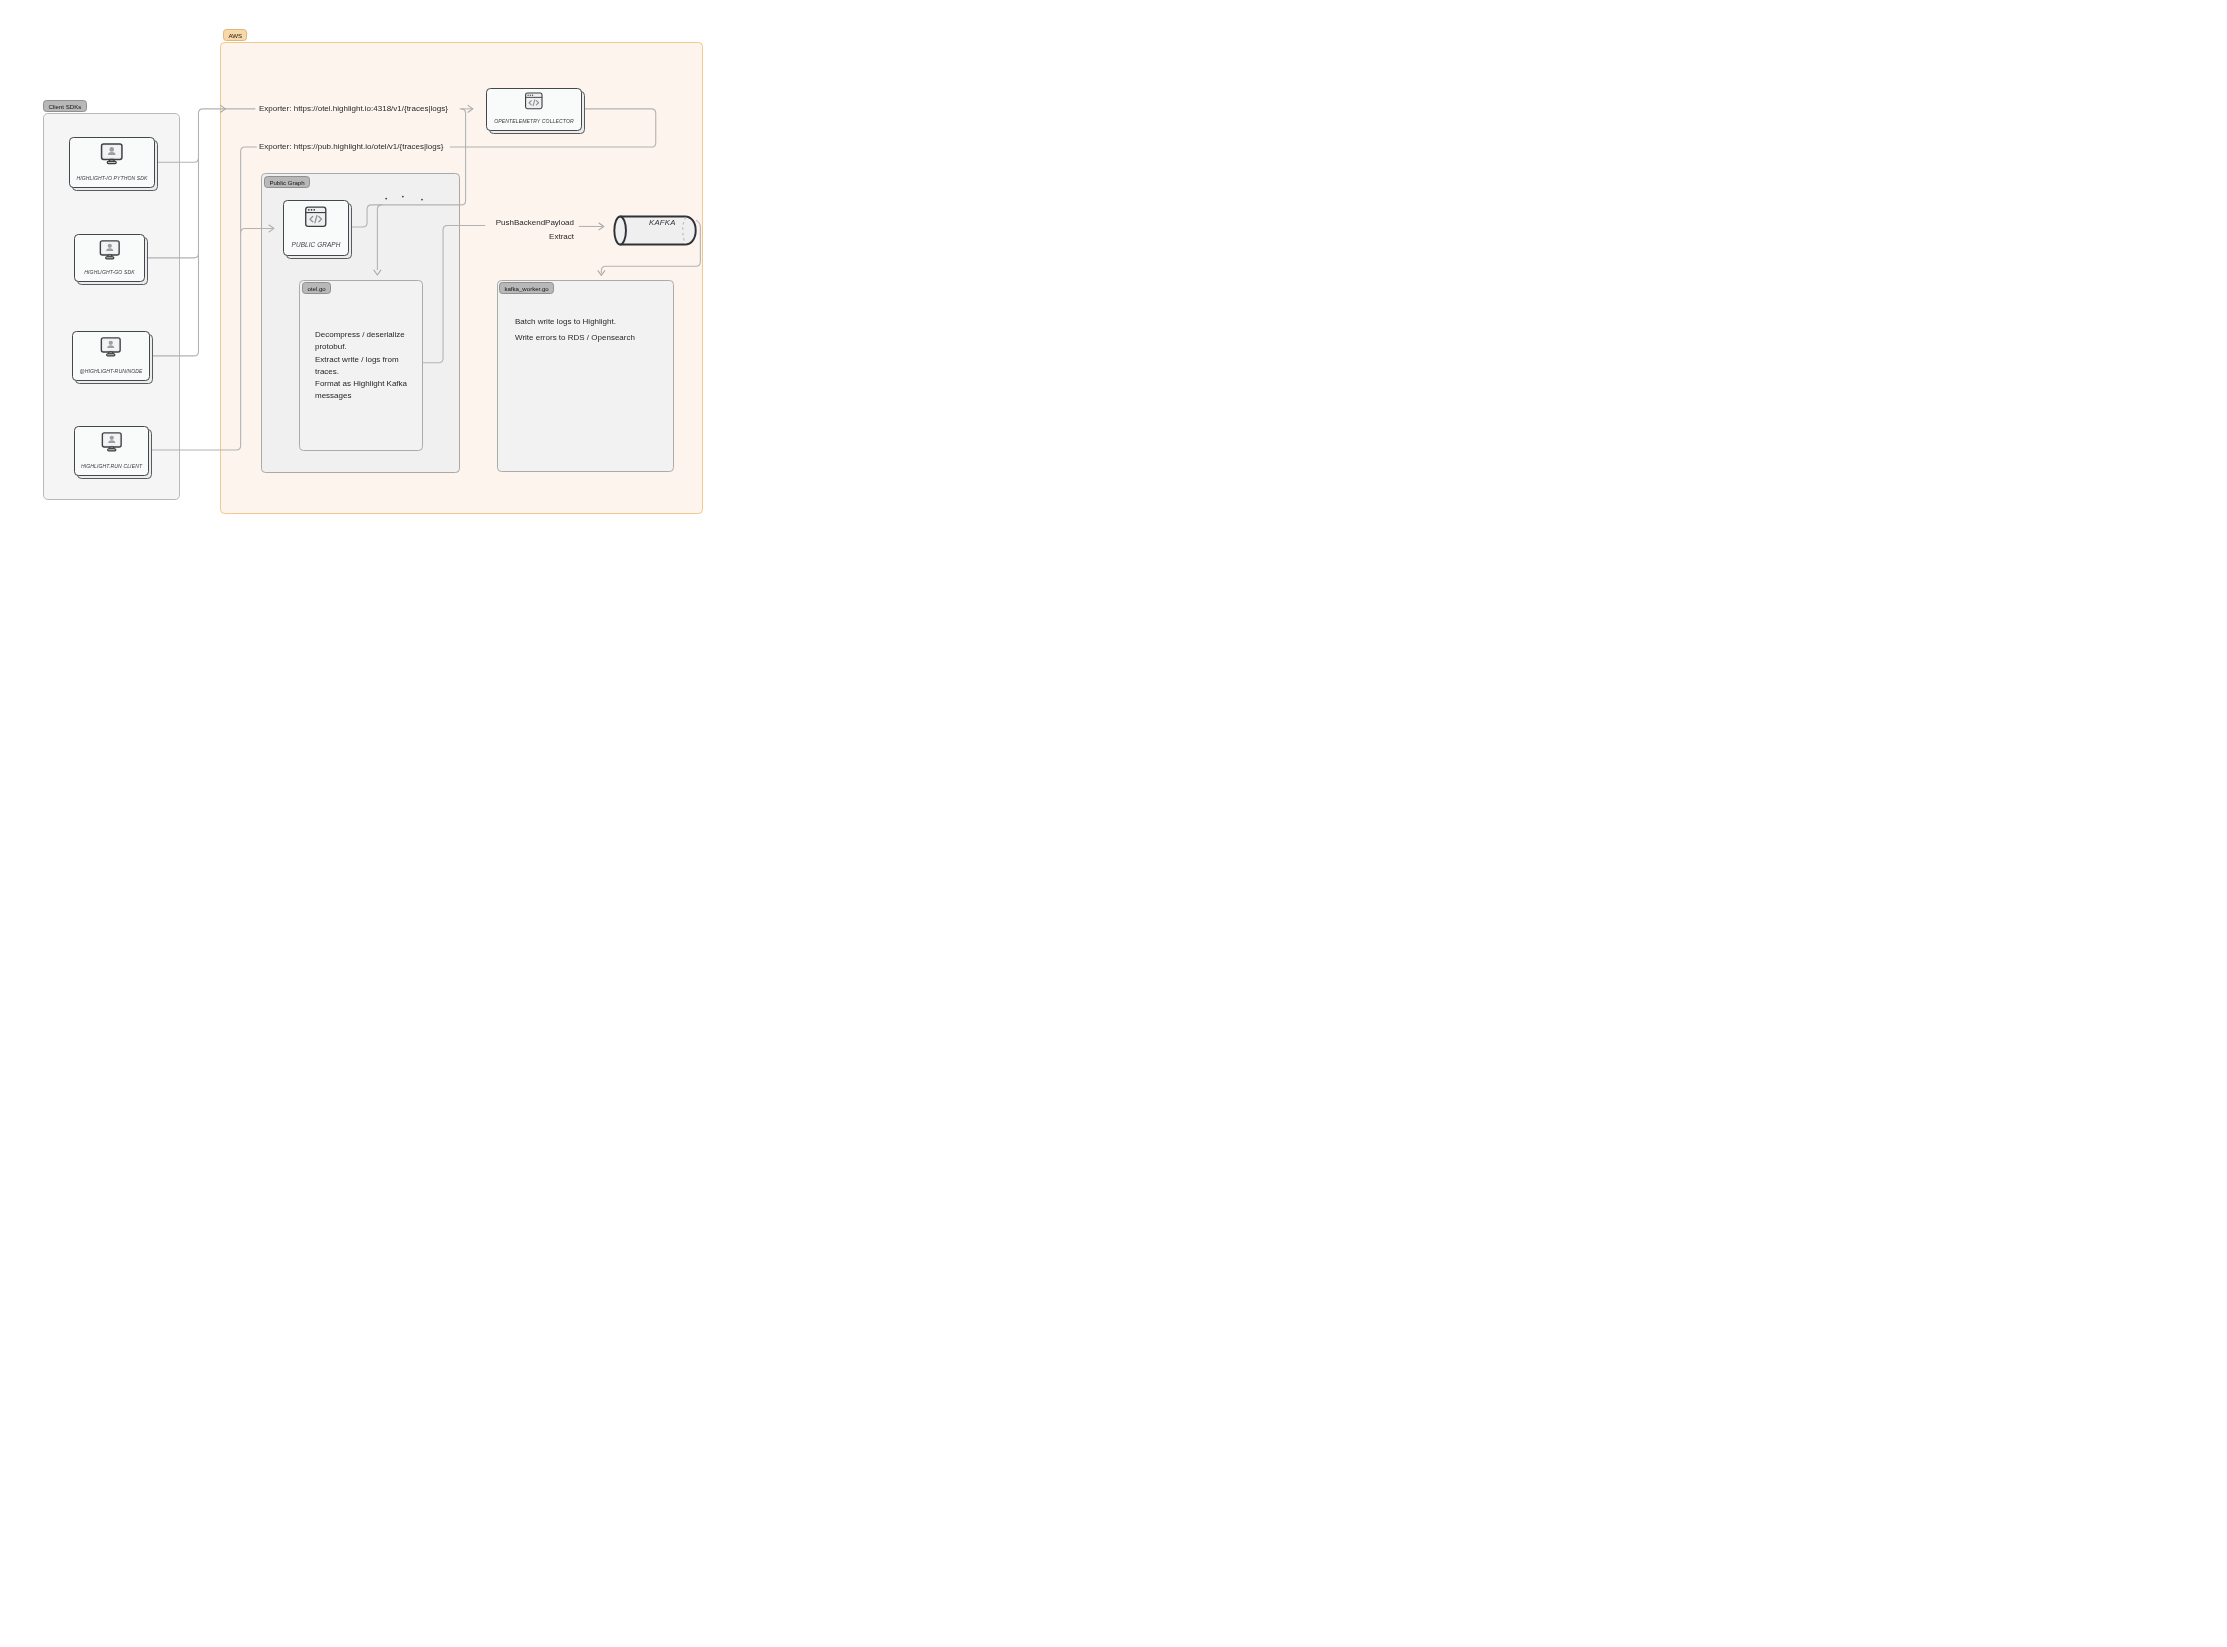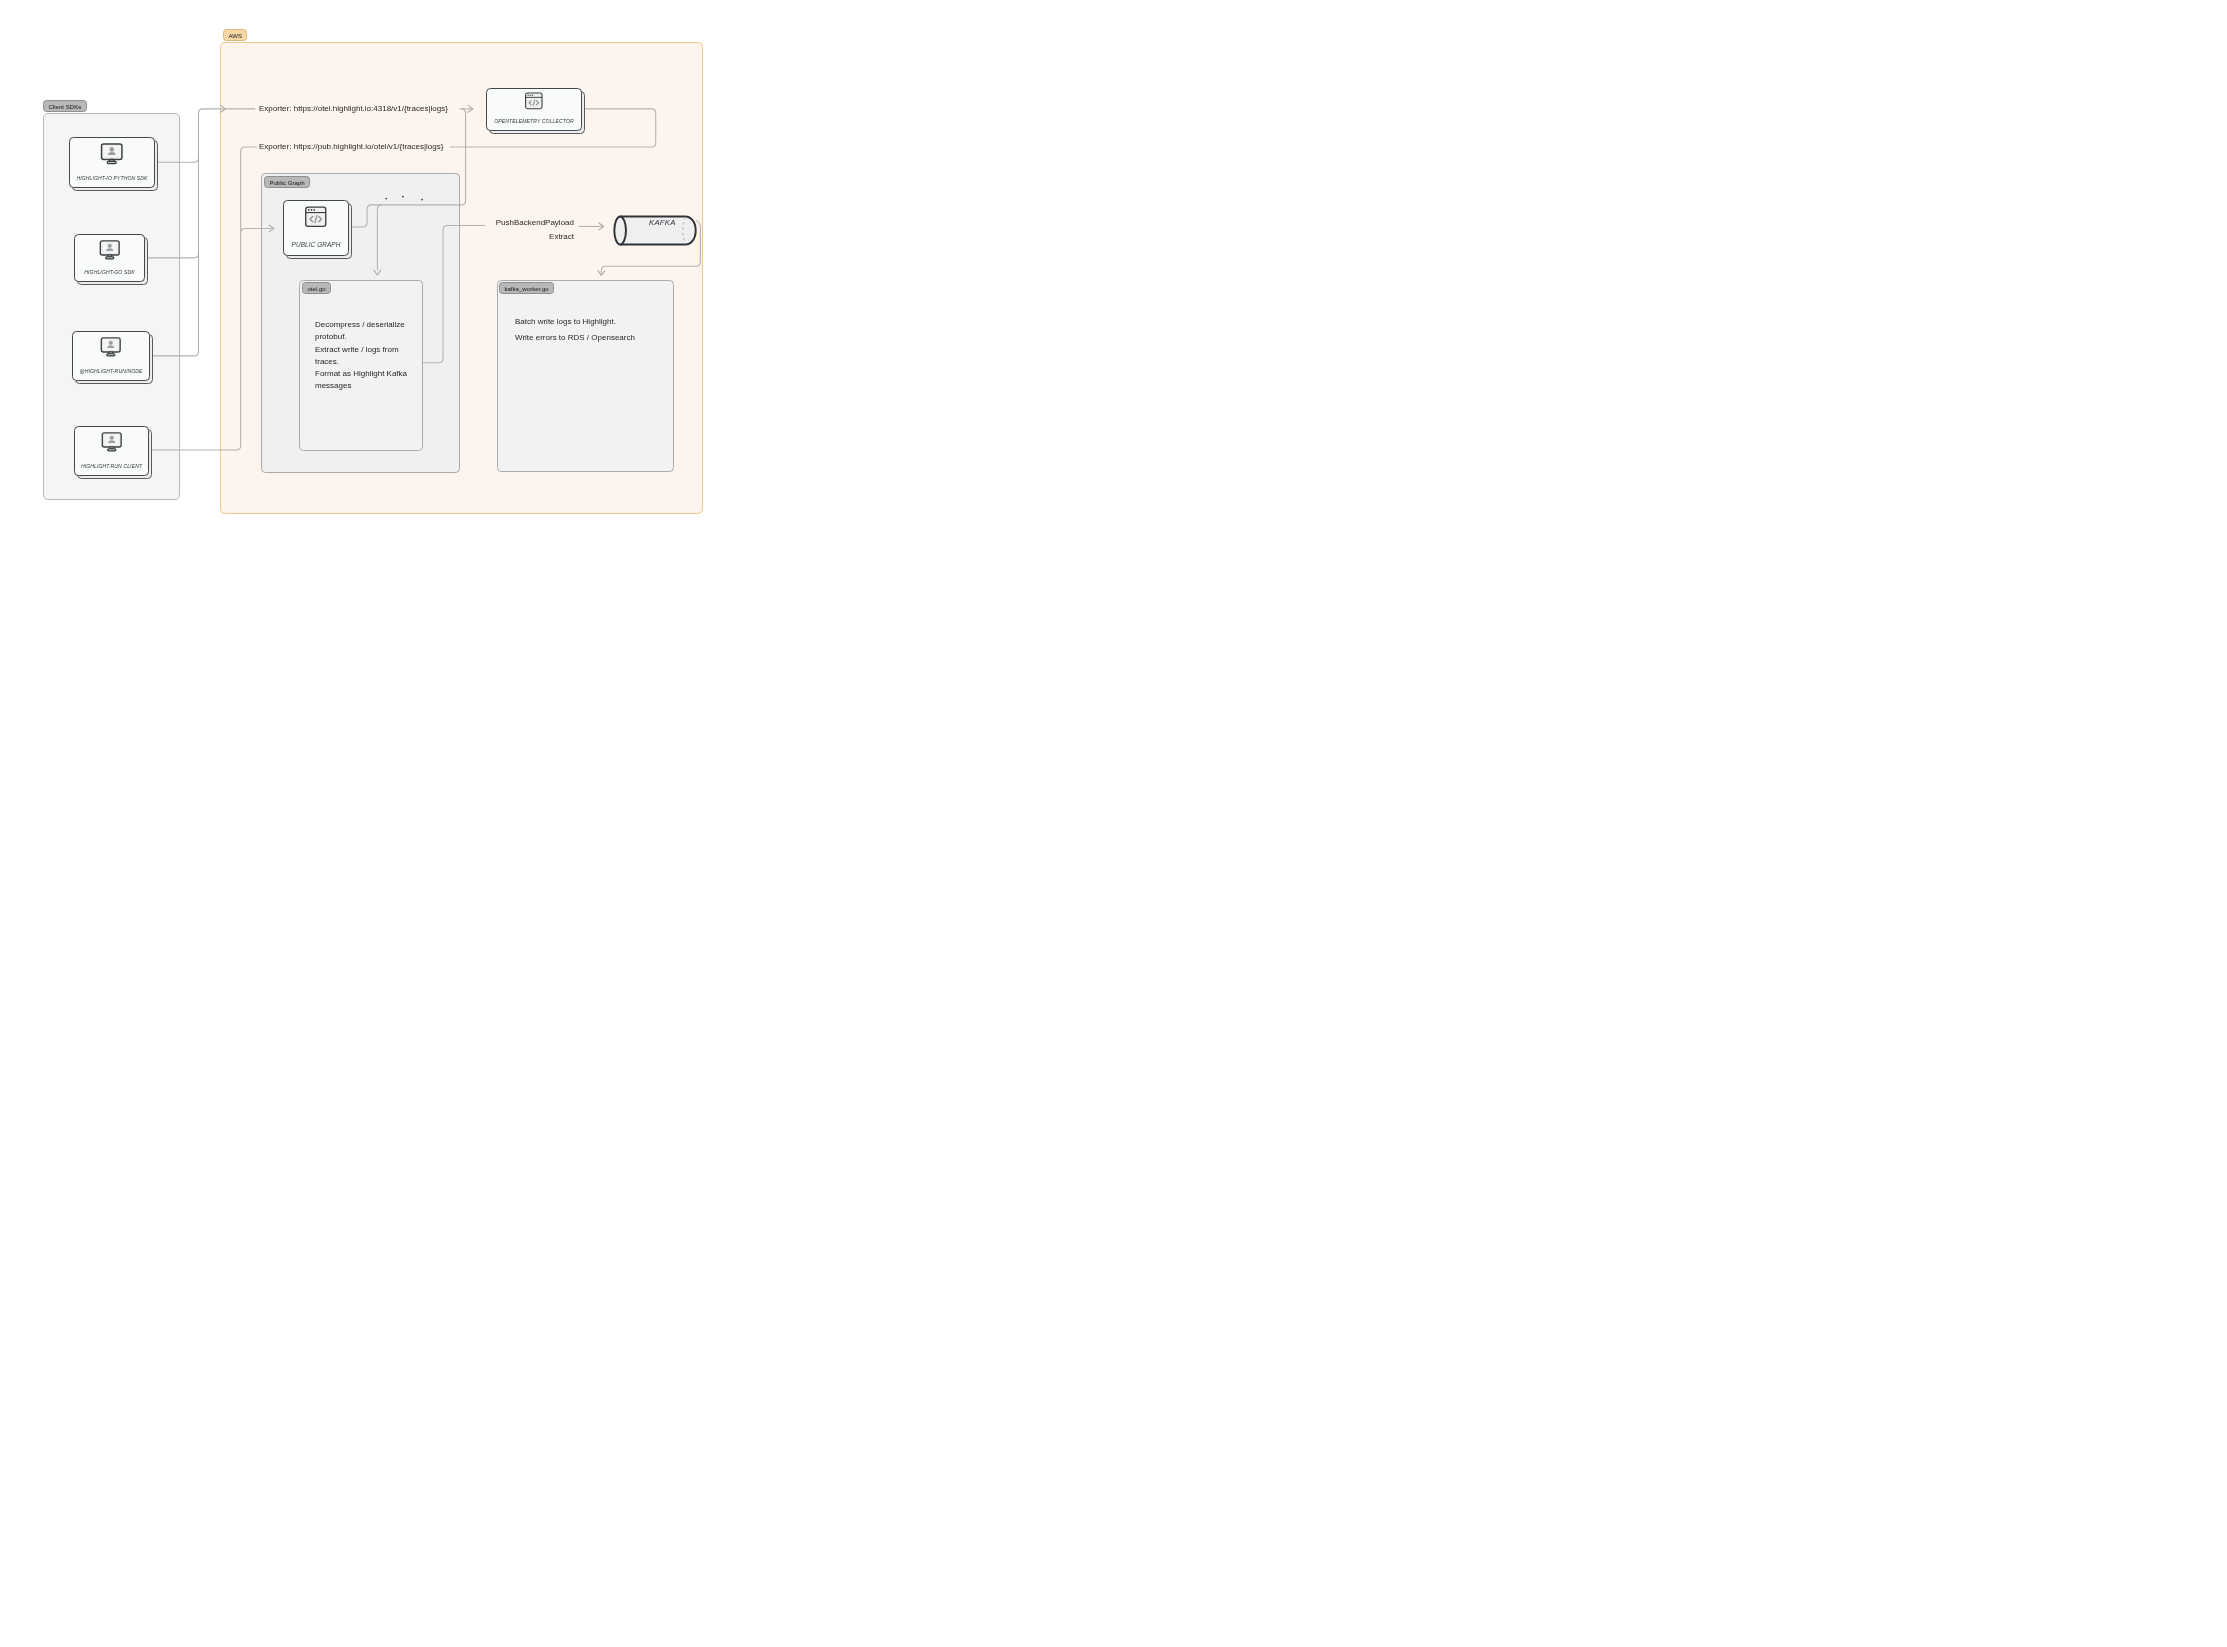--- a/index.html
+++ b/index.html
@@ -32,21 +32,21 @@
         border:1.2px solid #43474b;border-radius:4.4px;box-sizing:border-box;
         display:flex;flex-direction:column;align-items:center;justify-content:flex-start;}
   .card .icon{margin-top:4.9px;}
   .card-label{position:absolute;left:2px;right:2px;bottom:5.9px;text-align:center;
               font-style:italic;font-size:5.1px;letter-spacing:0.1px;color:#3c4044;white-space:nowrap;}
   .card-label.lg{font-size:6.4px;bottom:6.9px;}
 
   
   .t{position:absolute;z-index:3;color:#26282a;}
   .exp{font-size:8px;white-space:nowrap;}
-  .boxtext{font-size:8px;line-height:12.3px;color:#1e1f21;}
+  .boxtext{font-size:8px;line-height:12.3px;color:#1e1f21;margin-top:10px;}
   .push{font-size:8px;line-height:13.7px;text-align:center;white-space:nowrap;}
   .wk{font-size:8px;line-height:16px;white-space:nowrap;}
 
   .kafka-wrap{position:absolute;left:612px;top:215px;z-index:3;}
   .kafka-label{position:absolute;left:0;top:0;width:87px;height:14px;display:flex;align-items:center;justify-content:center;
                font-style:italic;font-size:7.8px;font-weight:500;color:#2f3338;letter-spacing:0.2px;padding-left:13.7px;box-sizing:border-box;}
 </style>
 </head>
 <body>
 

